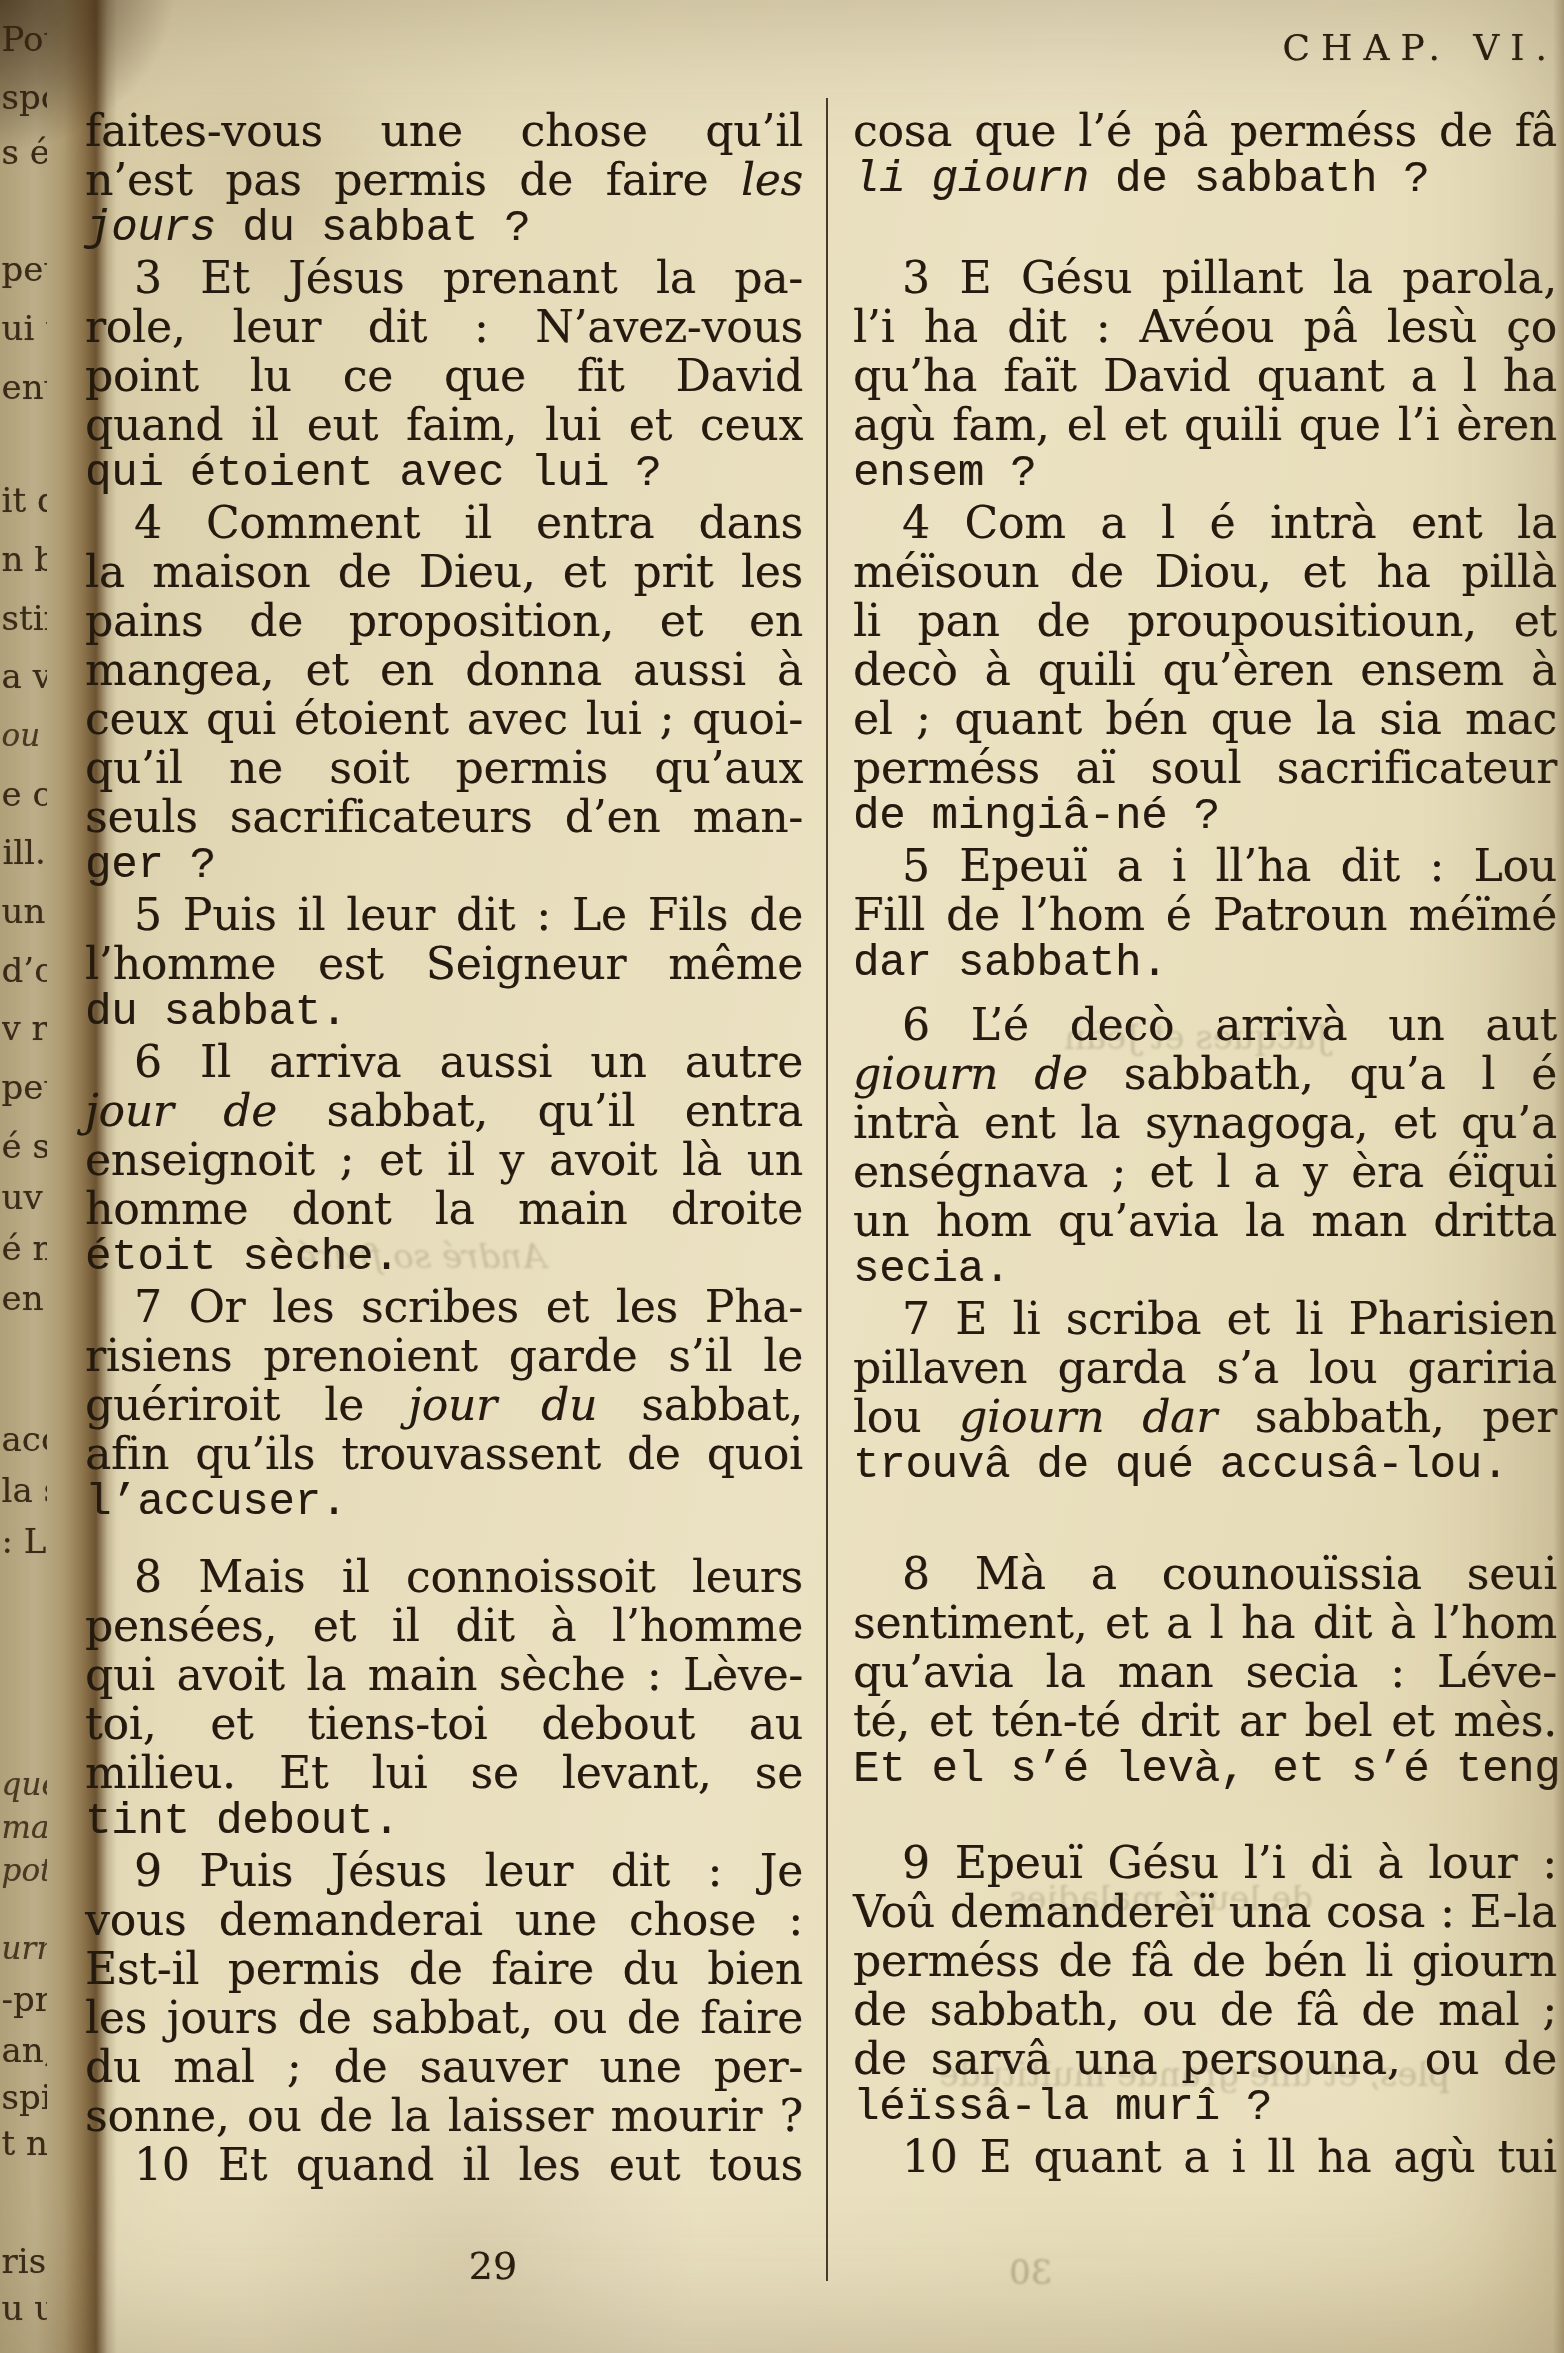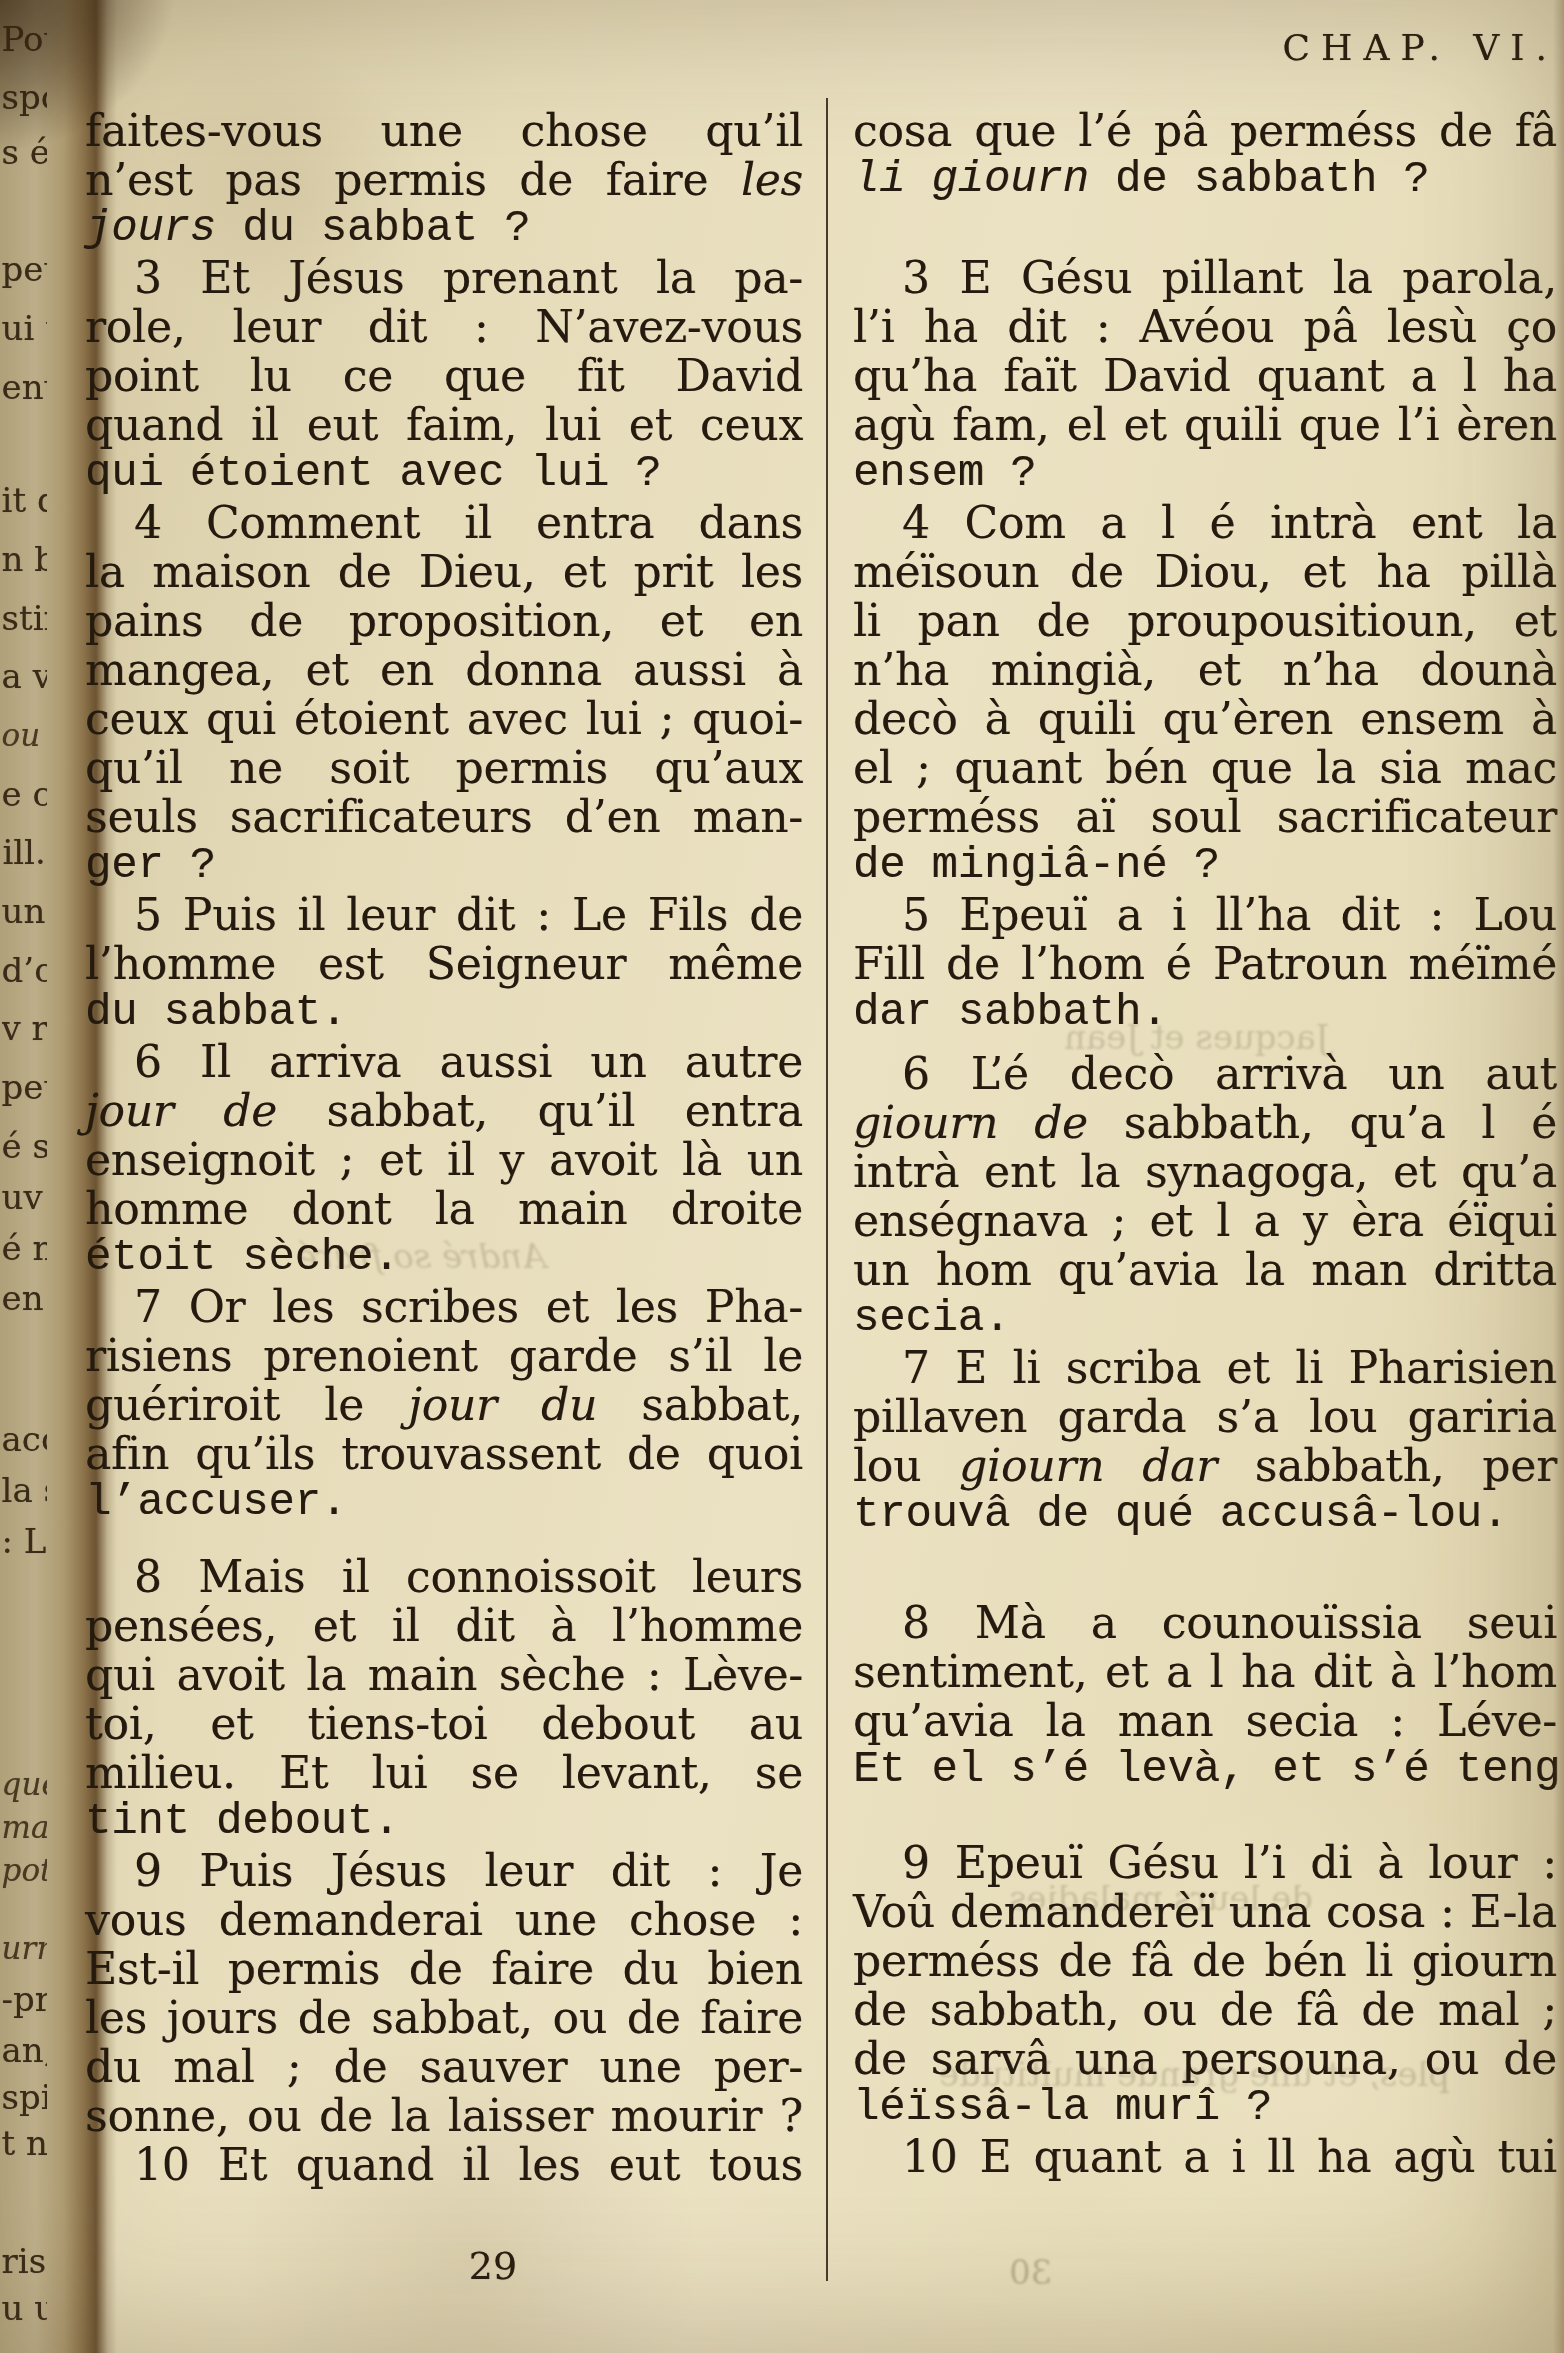--- a/index.html
+++ b/index.html
@@ -177,41 +177,41 @@
       <div class="line"><span>cosa que l’é pâ perméss de fâ</span></div>
       <div class="line nj"><i>li giourn</i><span> de sabbath ?</span></div>
       <div class="line ind" style="margin-top: 49px;"><span>3  E Gésu pillant la parola,</span></div>
       <div class="line"><span>l’i ha dit :  Avéou pâ lesù ço</span></div>
       <div class="line"><span>qu’ha faït David quant a l ha</span></div>
       <div class="line"><span>agù fam, el et quili que l’i èren</span></div>
       <div class="line nj"><span>ensem ?</span></div>
       <div class="line ind"><span>4  Com a l é intrà ent la</span></div>
       <div class="line"><span>méïsoun de Diou, et ha pillà</span></div>
       <div class="line"><span>li pan de proupousitioun, et</span></div>
-      <div class="line"><span>n’ha mingià, et n’ha dounà</span></div>
       <div class="line"><span>decò à quili qu’èren ensem à</span></div>
       <div class="line"><span>el ;  quant bén que la sia mac</span></div>
       <div class="line"><span>perméss aï soul sacrificateur</span></div>
       <div class="line nj"><span>de mingiâ-né ?</span></div>
       <div class="line ind"><span>5  Epeuï a i ll’ha dit :  Lou</span></div>
       <div class="line"><span>Fill de l’hom é Patroun méïmé</span></div>
       <div class="line nj"><span>dar sabbath.</span></div>
       <div class="line ind" style="margin-top: 12.3px;"><span>6  L’é decò arrivà un aut</span></div>
       <div class="line"><i>giourn de</i><span> sabbath, qu’a l é</span></div>
       <div class="line"><span>intrà ent la synagoga, et qu’a</span></div>
       <div class="line"><span>enségnava ;  et l a y èra éïqui</span></div>
       <div class="line"><span>un hom qu’avia la man dritta</span></div>
       <div class="line nj"><span>secia.</span></div>
       <div class="line ind"><span>7  E li scriba et li Pharisien</span></div>
       <div class="line"><span>pillaven garda s’a lou gariria</span></div>
       <div class="line"><span>lou </span><i>giourn dar</i><span> sabbath, per</span></div>
       <div class="line nj"><span>trouvâ de qué accusâ-lou.</span></div>
       <div class="line ind" style="margin-top: 59px;"><span>8  Mà a counouïssia seui</span></div>
       <div class="line"><span>sentiment, et a l ha dit à l’hom</span></div>
       <div class="line"><span>qu’avia la man secia :  Léve-</span></div>
+      <div class="line"><span>té, et tén-té drit ar bel et mès.</span></div>
       <div class="line nj"><span>Et el s’é levà, et s’é tengù drit.</span></div>
       <div class="line ind" style="margin-top: 44px;"><span>9  Epeuï Gésu l’i di à lour :</span></div>
       <div class="line"><span>Voû demanderèï una cosa :  E-la</span></div>
       <div class="line"><span>perméss de fâ de bén li giourn</span></div>
       <div class="line"><span>de sabbath, ou de fâ de mal ;</span></div>
       <div class="line"><span>de sarvâ una persouna, ou de</span></div>
       <div class="line nj"><span>léïssâ-la murî ?</span></div>
       <div class="line ind"><span>10  E quant a i ll ha agù tui</span></div>
     </div>
 

